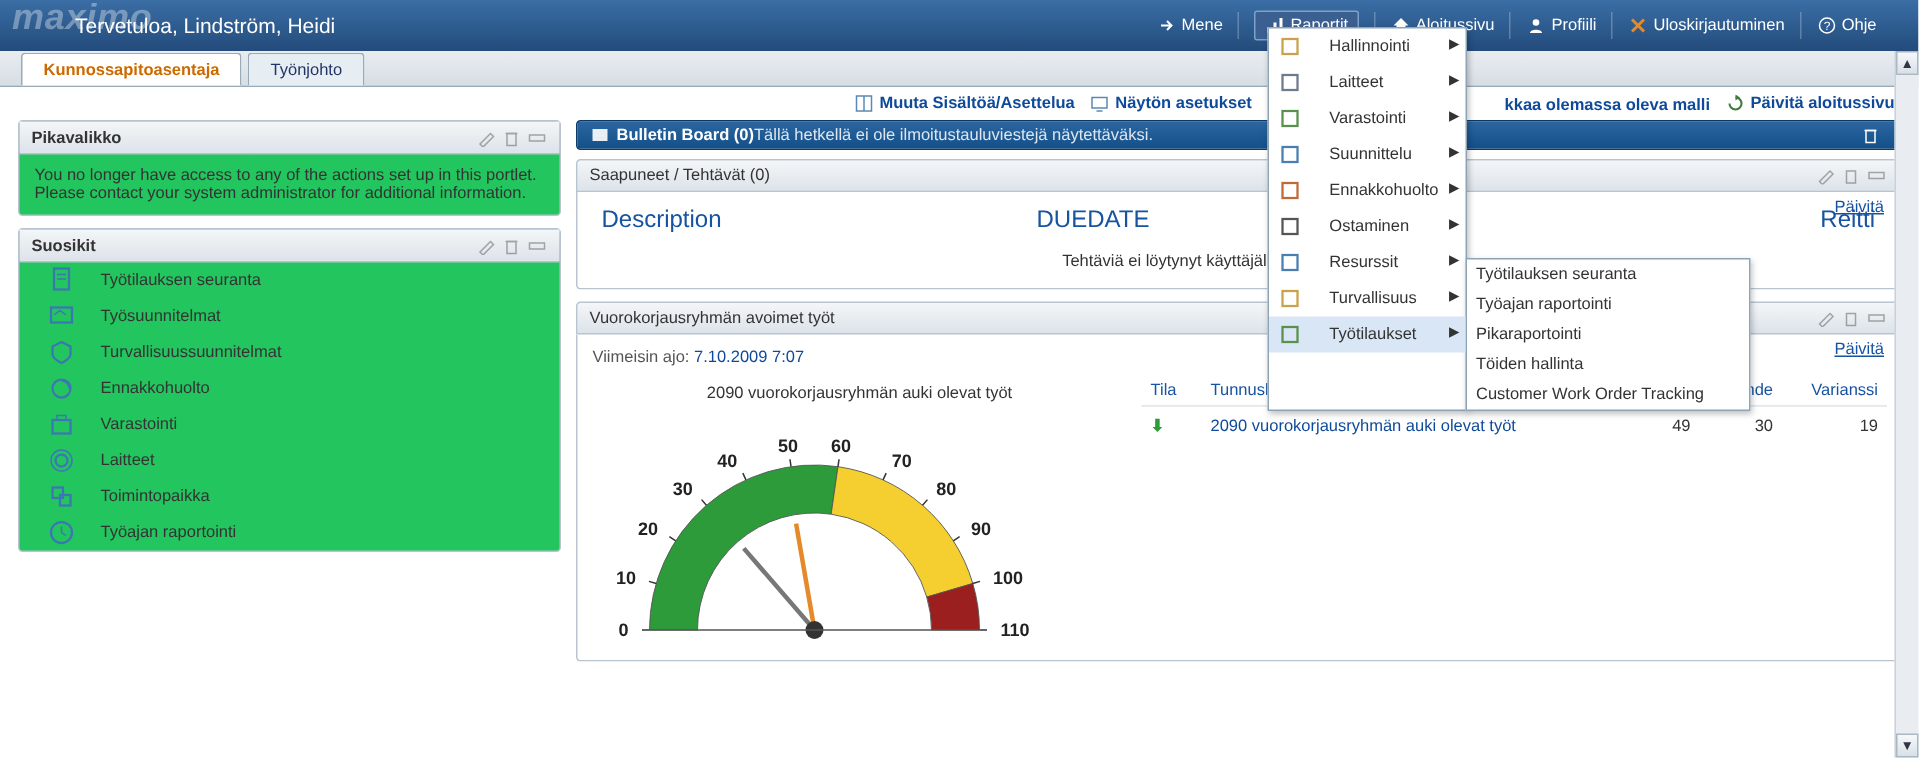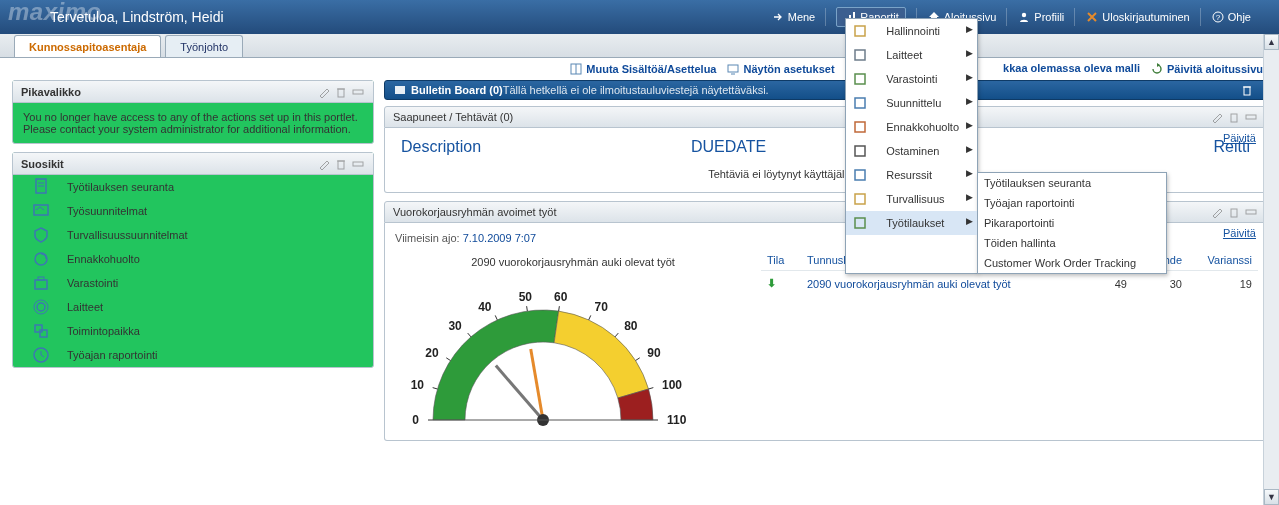--- a/index.html
+++ b/index.html
@@ -15,21 +15,21 @@
 .topbar .tb-item.active { background:#3b5f90; border:1px solid #7aa3c8; padding:2px 6px; border-radius:2px;}
 .topbar .tb-icon { display:inline-flex; width:14px; height:14px; align-items:center; justify-content:center; }
 .tb-sep { width:1px; height:18px; background:rgba(255,255,255,.25); margin:0 2px;}
 
 
 .tabbar { height:24px; background:linear-gradient(#e9edf0,#d7dee4); border-bottom:1px solid #9aaab8; display:flex; align-items:flex-end; padding-left:14px;}
 .tab { height:22px; padding:0 14px; border:1px solid #9aaab8; border-bottom:none; background:#e6eef4; border-radius:3px 3px 0 0; margin-right:4px; display:flex; align-items:center; font-size:11px; color:#236; cursor:pointer;}
 .tab.active { background:#fff; color:#cc6a00; font-weight:bold;}
 
 
-.actions { display:flex; justify-content:flex-end; align-items:flex-start; gap:10px; padding:4px 16px; font-size:11px; flex-wrap:wrap;}
+.actions { display:flex; justify-content:flex-end; align-items:flex-end; gap:10px; padding:4px 16px; font-size:11px; flex-wrap:wrap;}
 .actions a { display:inline-flex; align-items:center; gap:3px; font-weight:bold;}
 .ic { display:inline-flex; width:14px; height:14px; align-items:center; justify-content:center;}
 
 
 .page { display:flex; gap:10px; padding:0 12px 14px 12px; align-items:flex-start; }
 .leftcol { width:362px; }
 .rightcol { flex:1; position:relative; }
 
 .portlet { border:1px solid #b8c4cf; border-radius:3px; margin-bottom:8px; background:#22c55e;}
 .p-head { height:22px; background:linear-gradient(#f4f6f8,#dce3e9); border-bottom:1px solid #b8c4cf; display:flex; align-items:center; padding:0 8px; font-weight:bold; color:#333;}

